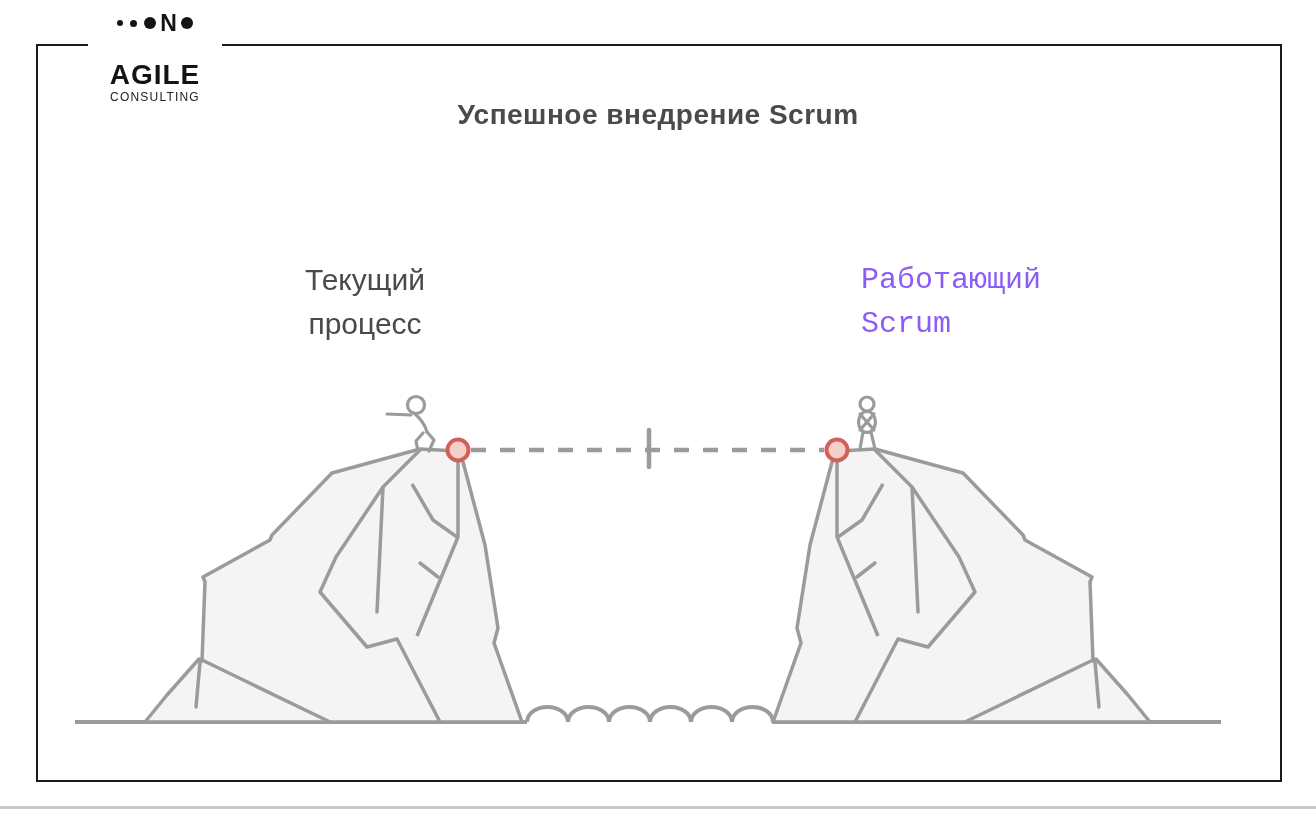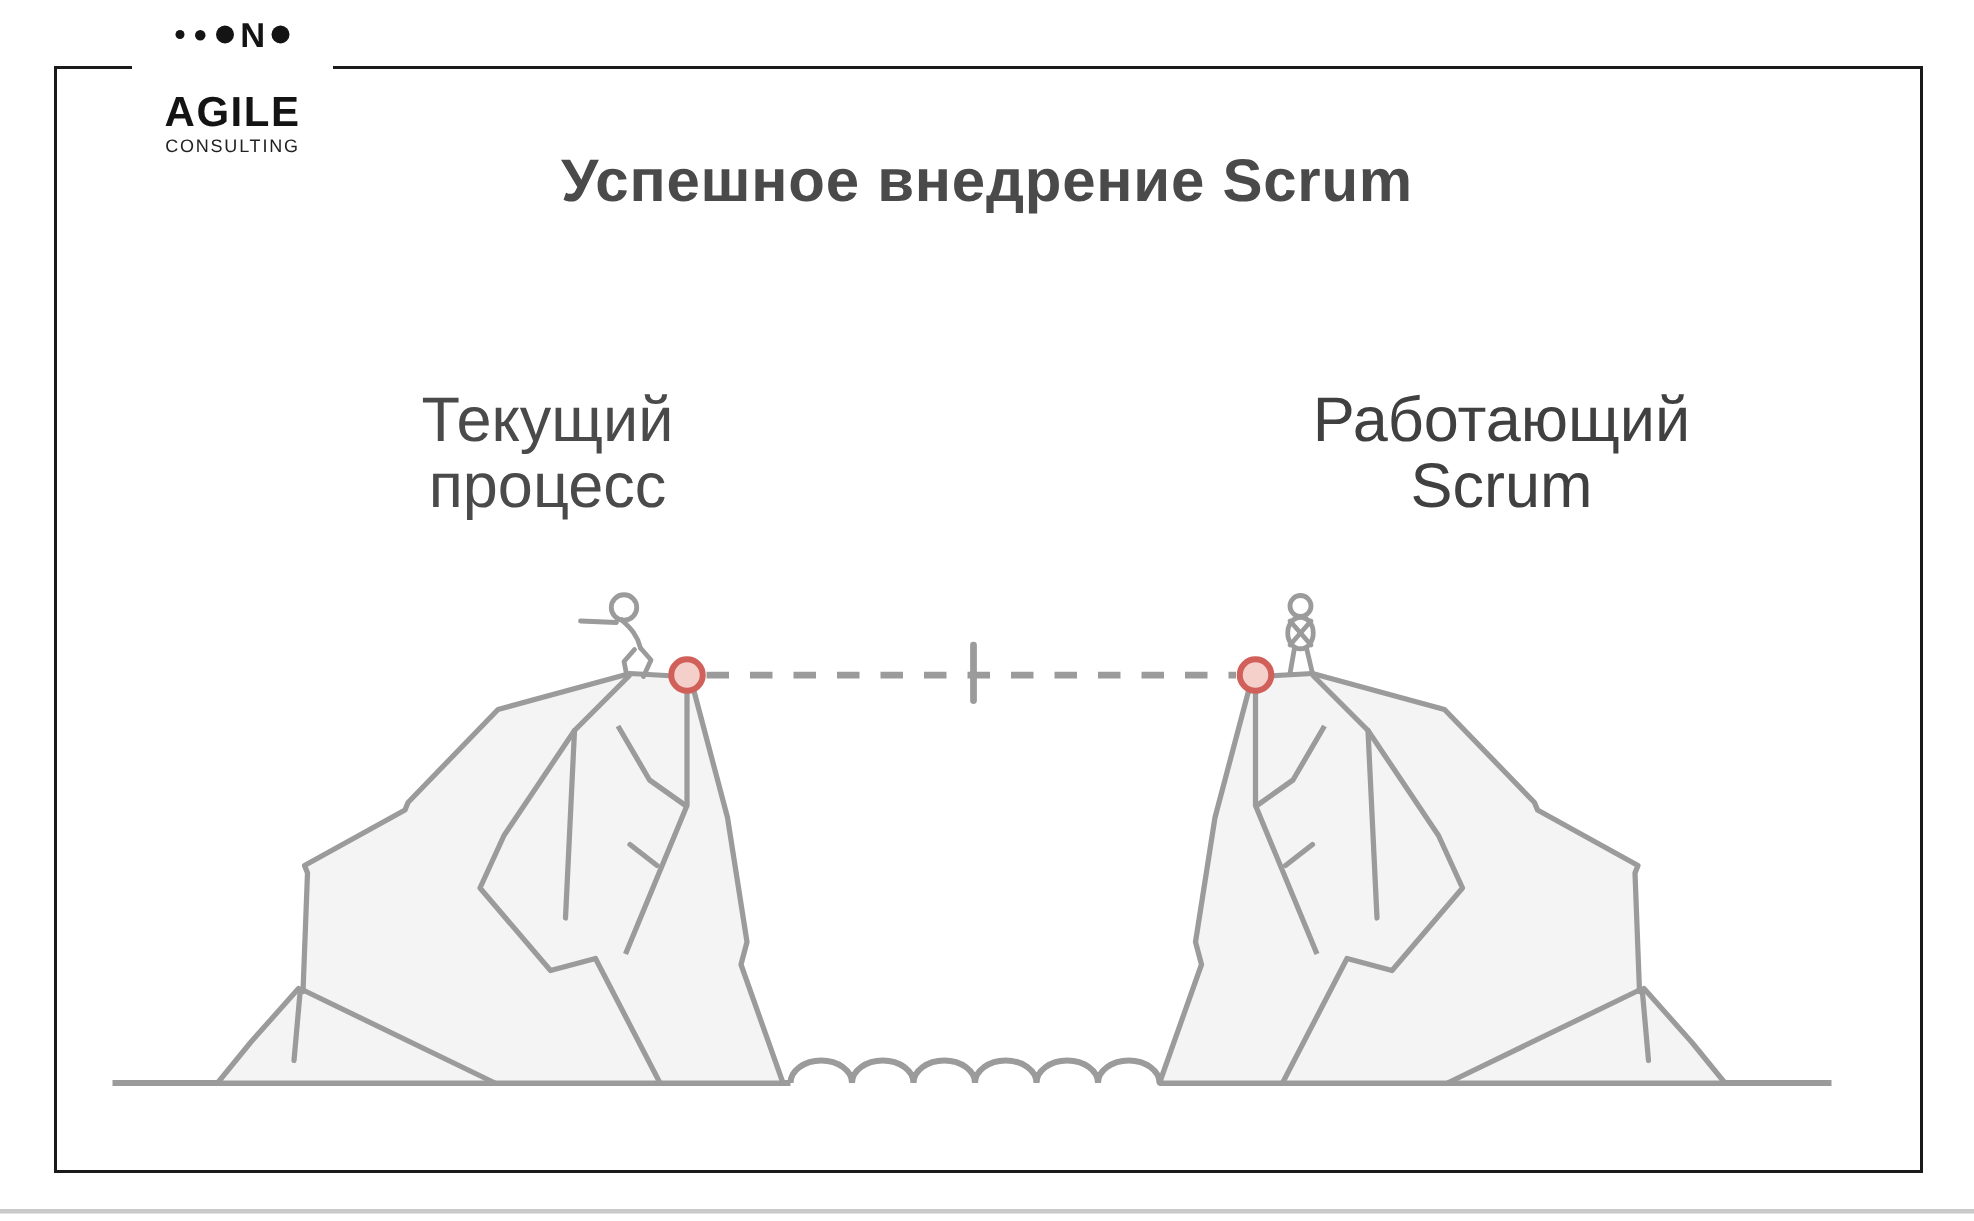--- a/index.html
+++ b/index.html
@@ -18,29 +18,29 @@
   }
   .logo-dots{display:flex;align-items:center;gap:7px;height:22px;}
   .logo-dots .d1{width:6px;height:6px;border-radius:50%;background:#141414;}
   .logo-dots .d2{width:7px;height:7px;border-radius:50%;background:#141414;}
   .logo-dots .d3{width:12px;height:12px;border-radius:50%;background:#141414;}
   .logo-dots .n{font-weight:bold;font-size:23px;color:#141414;line-height:20px;margin:0 -3px;}
   .logo-name{font-weight:bold;font-size:28px;letter-spacing:1px;color:#141414;line-height:26px;margin-top:28px;}
   .logo-tagline{font-size:12px;font-weight:500;letter-spacing:1.2px;color:#222;line-height:17px;margin-top:1px;}
   .page-title{
     position:absolute;left:0;top:99px;width:1316px;text-align:center;
-    font-size:40px;font-weight:bold;color:#4a4a4a;letter-spacing:0.5px;
+    font-size:28px;font-weight:bold;color:#4a4a4a;letter-spacing:0.5px;
   }
   .dlabel{
-    position:absolute;top:258px;font-size:42px;font-weight:400;line-height:44px;
+    position:absolute;top:258px;font-size:30px;font-weight:400;line-height:44px;
     white-space:pre-line;
   }
   .label-current{left:230px;width:270px;text-align:center;color:#4a4a4a;}
   .label-inspect{left:520px;width:250px;text-align:center;color:#ec9c53;}
-  .label-scrum{left:861px;width:280px;text-align:center;color:#404040;}
+  .label-scrum{left:861px;width:280px;text-align:left;color:#8b5cf6;font-family:Liberation Mono, monospace;}
   .artwork{position:absolute;left:0;top:0;width:1316px;height:814px;}
   .page-divider{position:absolute;left:0;top:806px;width:1316px;height:3px;background:#c9c9c9;}
 </style>
 </head>
 <body>
 
 <div id="stage">
 
   <div class="slide-border"></div>
 

